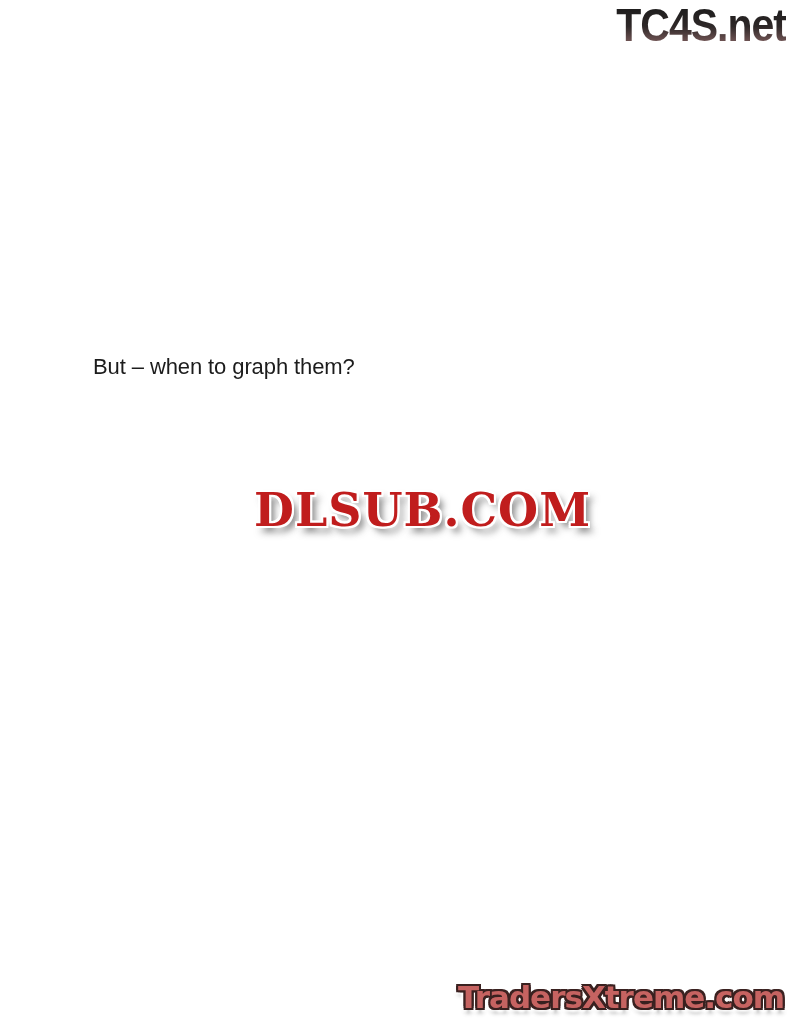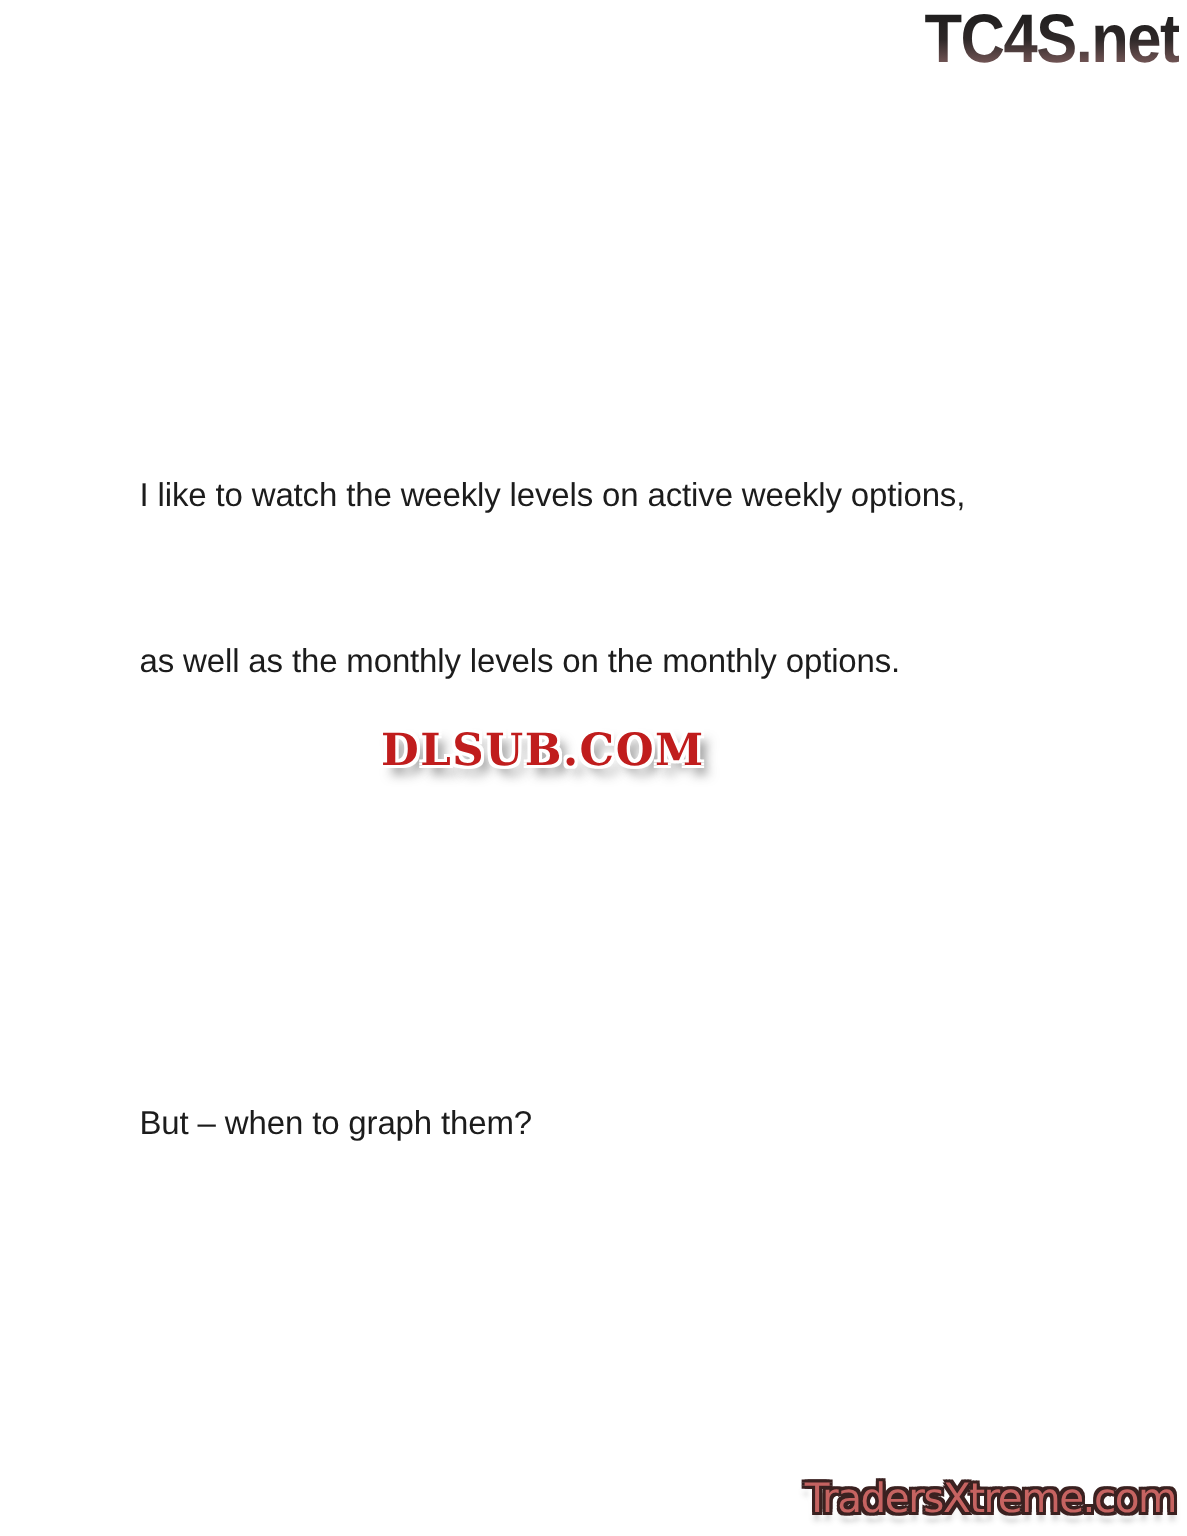--- a/index.html
+++ b/index.html
@@ -46,40 +46,40 @@
   .content p { margin: 0 0 12px 0; }
   .line { display: block; }
 
   
   .logo-mid {
     position: absolute;
     left: 254px;
     top: 483px;
     font-family: "DejaVu Serif", serif;
     font-weight: 900;
-    font-size: 29px;
+    font-size: 46px;
     letter-spacing: 1px;
     color: #c01d1d;
     transform: scaleY(1.02);
     text-shadow:
       -2px -2px 0 #ffffff, 2px -2px 0 #ffffff,
       -2px  2px 0 #ffffff, 2px  2px 0 #ffffff,
        0   -2px 0 #ffffff, 0    2px 0 #ffffff,
       -2px  0   0 #ffffff, 2px  0   0 #ffffff,
        5px  6px 7px rgba(110,110,110,0.85);
   }
 
   
   .logo-bottom {
     position: absolute;
     right: 7px;
     bottom: 9px;
     font-family: "DejaVu Sans", sans-serif;
-    font-weight: normal;
-    font-size: 27px;
+    font-weight: bold;
+    font-size: 31px;
     letter-spacing: -1px;
     color: #c66361;
     text-shadow:
       -2px -2px 0 #3a2120, 2px -2px 0 #3a2120,
       -2px  2px 0 #3a2120, 2px  2px 0 #3a2120,
        0   -2px 0 #3a2120, 0    2px 0 #3a2120,
       -2px  0   0 #3a2120, 2px  0   0 #3a2120,
       -4px -4px 3px #ffffff, 4px -4px 3px #ffffff,
       -4px  4px 3px #ffffff, 4px  4px 3px #ffffff,
        0    5px 4px rgba(160,160,160,0.9);
@@ -88,24 +88,20 @@
 </head>
 <body>
 
 <div class="page">
 
   <div class="logo-top">TC4S.net</div>
 
   <div class="content">
 
 
-    <p>
-      <span class="line">I like to watch the weekly levels on active weekly options,</span>
-      <span class="line">as well as the monthly levels on the monthly options.</span>
-    </p>
 
     <p>
       <span class="line">But – when to graph them?</span>
     </p>
 
     
 
     
 
     

